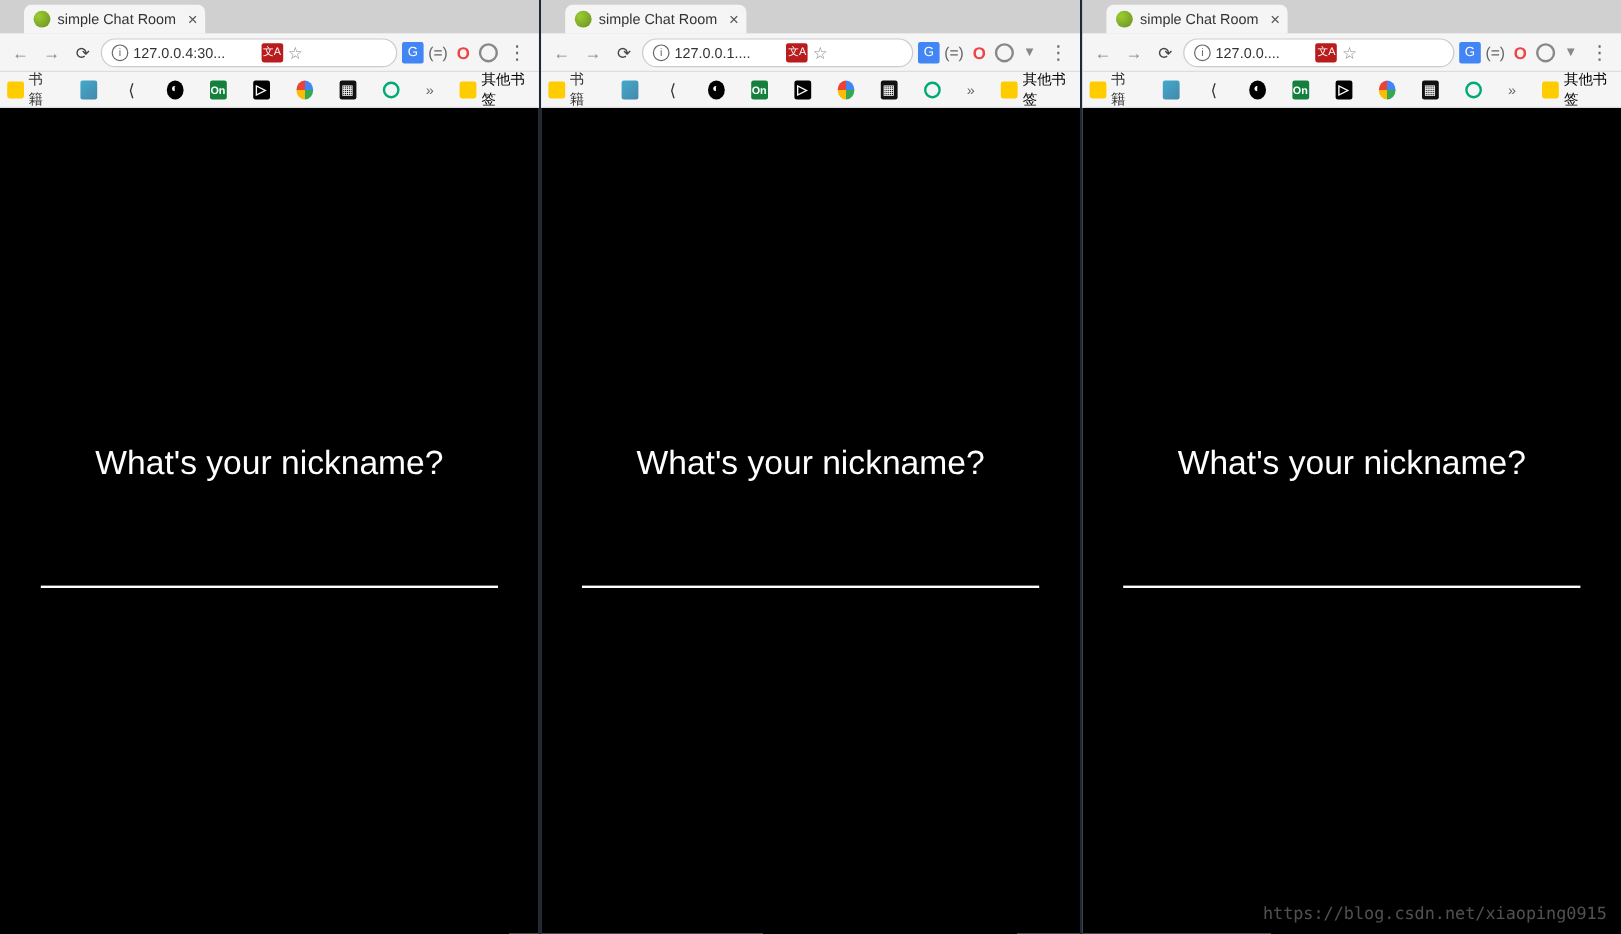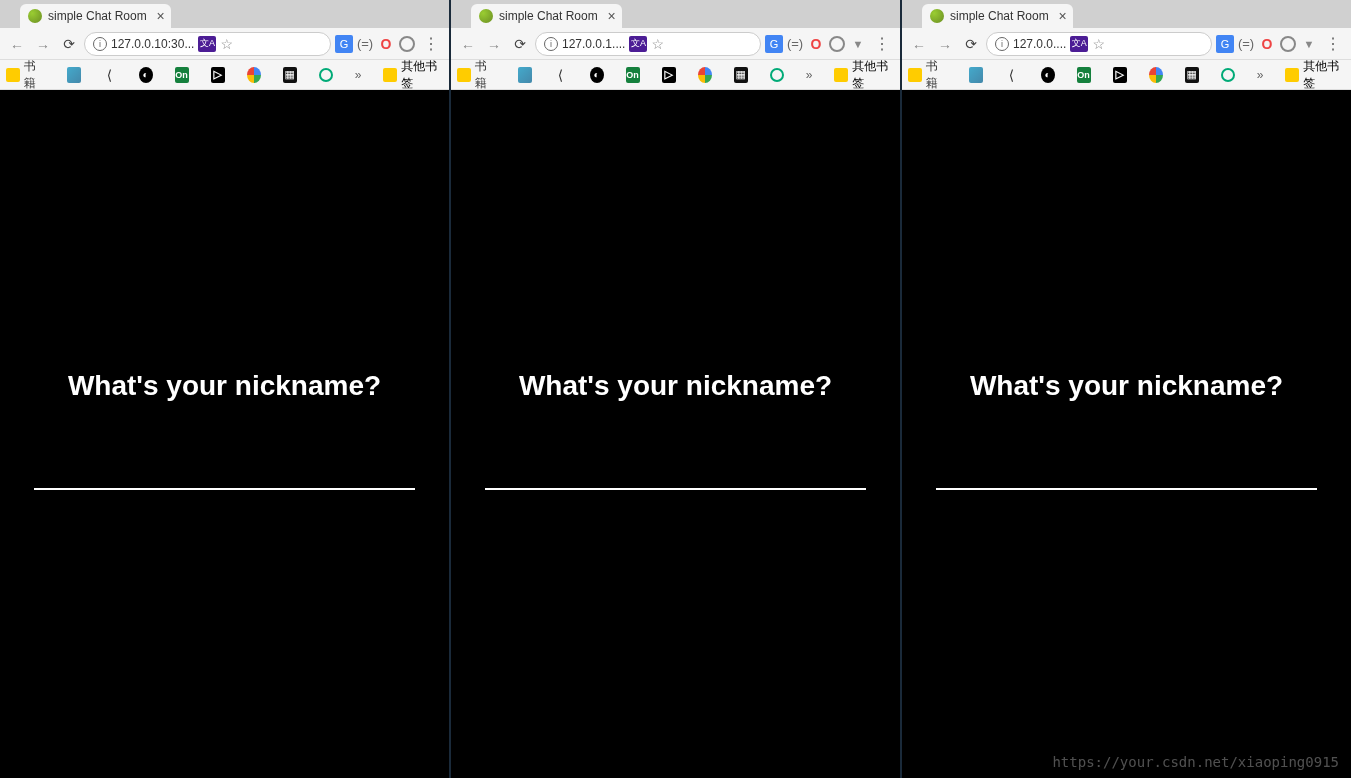--- a/index.html
+++ b/index.html
@@ -107,28 +107,29 @@
       flex-shrink: 0;
     }
     .url-text {
       white-space: nowrap;
       overflow: hidden;
       text-overflow: ellipsis;
     }
     .url-trans-icon {
       width: 18px;
       height: 16px;
-      background: #4c1d95;
+      background: #b91c1c;
       border-radius: 2px;
       display: flex;
       align-items: center;
       justify-content: center;
       color: #fff;
       font-size: 9px;
       flex-shrink: 0;
+      margin-left: 26px;
     }
     .star-icon {
       color: #888;
       font-size: 14px;
     }
     .ext-icons {
       display: flex;
       align-items: center;
       gap: 3px;
     }
@@ -224,21 +225,21 @@
       background: #000;
       display: flex;
       flex-direction: column;
       align-items: center;
       justify-content: flex-start;
       padding-top: 280px;
       color: #fff;
     }
     .prompt-text {
       font-size: 28px;
-      font-weight: bold;
+      font-weight: normal;
       margin-bottom: 55px;
     }
     .nickname-input {
       width: 85%;
       background: transparent;
       border: none;
       border-bottom: 2px solid #fff;
       color: #fff;
       font-size: 20px;
       text-align: center;
@@ -265,21 +266,21 @@
       <span>simple Chat Room</span>
       <span class="tab-close">×</span>
     </div>
   </div>
   <div class="nav-bar">
     <span class="nav-btn">←</span>
     <span class="nav-btn">→</span>
     <span class="nav-btn active">⟳</span>
     <div class="url-box">
       <span class="url-info-icon">i</span>
-      <span class="url-text">127.0.0.10:30...</span>
+      <span class="url-text">127.0.0.4:30...</span>
       <span class="url-trans-icon">文A</span>
       <span class="star-icon">☆</span>
     </div>
     <div class="ext-icons">
       <span class="ext-icon translate-ext">G</span>
       <span class="ext-icon paren-ext">(=)</span>
       <span class="ext-icon opera-ext">O</span>
       <span class="ext-icon">
           <span class="circle-ext"></span>
         </span>
@@ -418,13 +419,13 @@
       <span class="bm-folder"></span>
       <span>其他书签</span>
     </div>
   </div>
   <div class="page-content">
     <div class="prompt-text">What's your nickname?</div>
     <input class="nickname-input" type="text" value="" style="">
   </div>
 </div>
 
-<div class="watermark">https://your.csdn.net/xiaoping0915</div>
+<div class="watermark">https://blog.csdn.net/xiaoping0915</div>
 
 </body></html>

